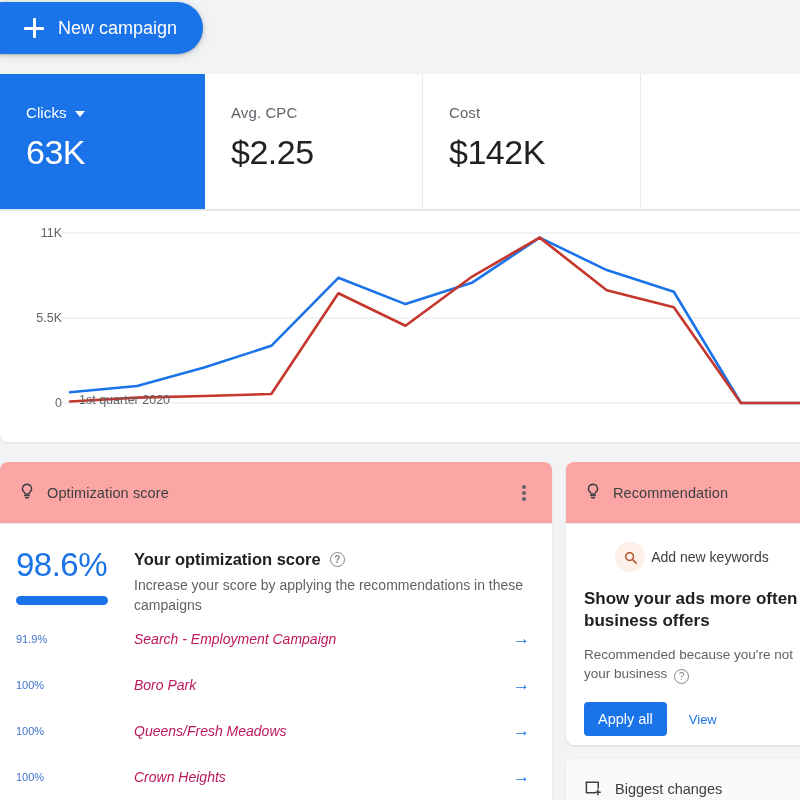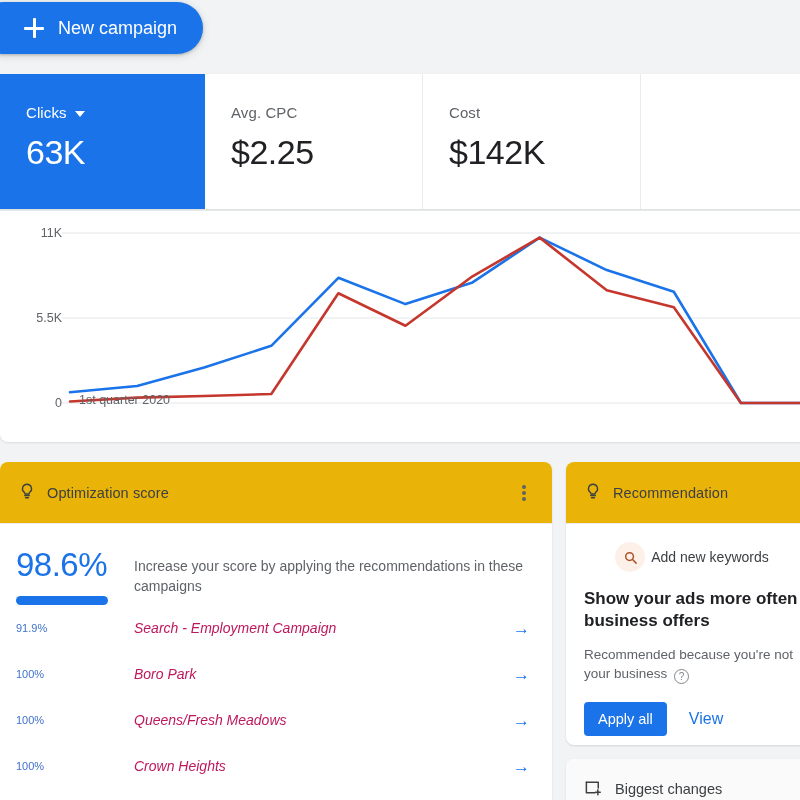--- a/index.html
+++ b/index.html
@@ -81,21 +81,21 @@
 
   
   .opt-card {
     position: absolute; left: 0; top: 462px; width: 552px; height: 345px;
     background: #fff; border-radius: 8px;
     box-shadow: 0 1px 2px rgba(60,64,67,.15);
     overflow: hidden;
   }
   .card-head {
     height: 62px; display: flex; align-items: center; padding: 0 16px 0 18px;
-    background: #eab308; border-bottom: 1px solid #ececec;
+    background: #fca5a5; border-bottom: 1px solid #ececec;
   }
   .card-head .ch-title {
     font-size: 14.5px; color: #3c4043; margin-left: 11px; letter-spacing: .1px;
   }
   .kebab { margin-left: auto; width: 24px; height: 24px; position: relative; cursor: pointer; }
   .kebab i {
     position: absolute; left: 10px; width: 4px; height: 4px;
     background: #5f6368; border-radius: 50%;
   }
   .kebab i:nth-child(1){ top: 4px; }
@@ -155,21 +155,21 @@
     white-space: nowrap;
   }
   .rec-reason .qmark { display: inline-block; vertical-align: -2px; margin-left: 3px; }
   .rec-actions { margin-top: 18px; display: flex; align-items: center; gap: 14px; }
   .btn-apply {
     background: #1a73e8; color: #fff; border: none; border-radius: 4px;
     padding: 0 14px; height: 34px; font-size: 14.5px; cursor: pointer;
     font-family: "Liberation Sans", sans-serif;
   }
   .btn-view {
-    background: none; border: none; color: #1a73e8; font-size: 16px;
+    background: none; border: none; color: #1a73e8; font-size: 13px;
     cursor: pointer; padding: 0 8px; font-family: "Liberation Sans", sans-serif;
   }
 
   .changes-card {
     position: absolute; left: 566px; top: 759px; width: 252px; height: 60px;
     background: #fff; border-radius: 8px 8px 0 0;
     box-shadow: 0 1px 2px rgba(60,64,67,.15);
     overflow: hidden;
   }
   .changes-head {
@@ -250,20 +250,24 @@
           <i></i>
         </span>
     </div>
 
     <div class="opt-main">
       <div class="opt-score-col">
         <div class="opt-pct">98.6%</div>
         <div class="opt-bar"></div>
       </div>
       <div class="opt-desc-col">
+        <div class="opt-title">
+          <span>Your optimization score</span>
+          <span class="qmark">?</span>
+        </div>
         <div class="opt-sub">Increase your score by applying the recommendations in these campaigns</div>
       </div>
     </div>
 
     <div id="camp-list">
         <div class="camp-row">
           <div class="camp-pct">91.9%</div>
           <div class="camp-name">Search - Employment Campaign</div>
           <div class="arrow">→</div>
         </div>

